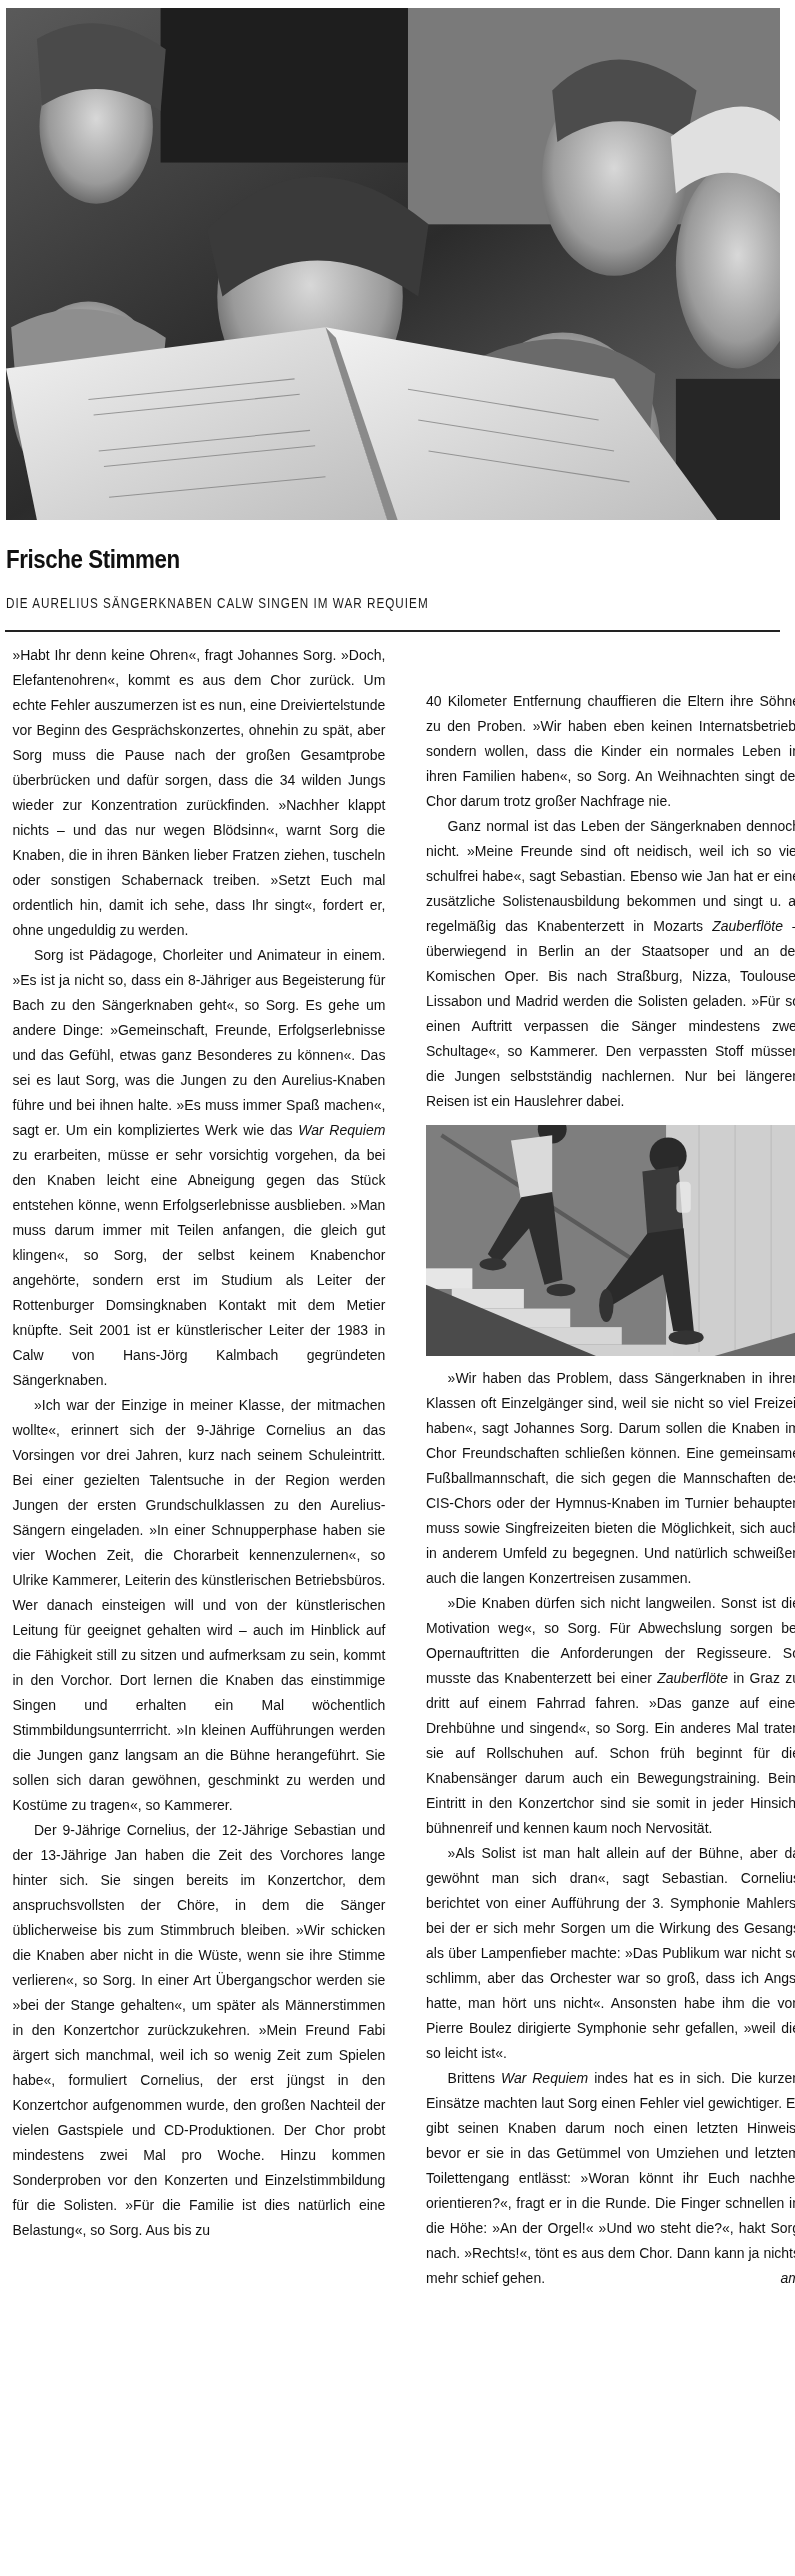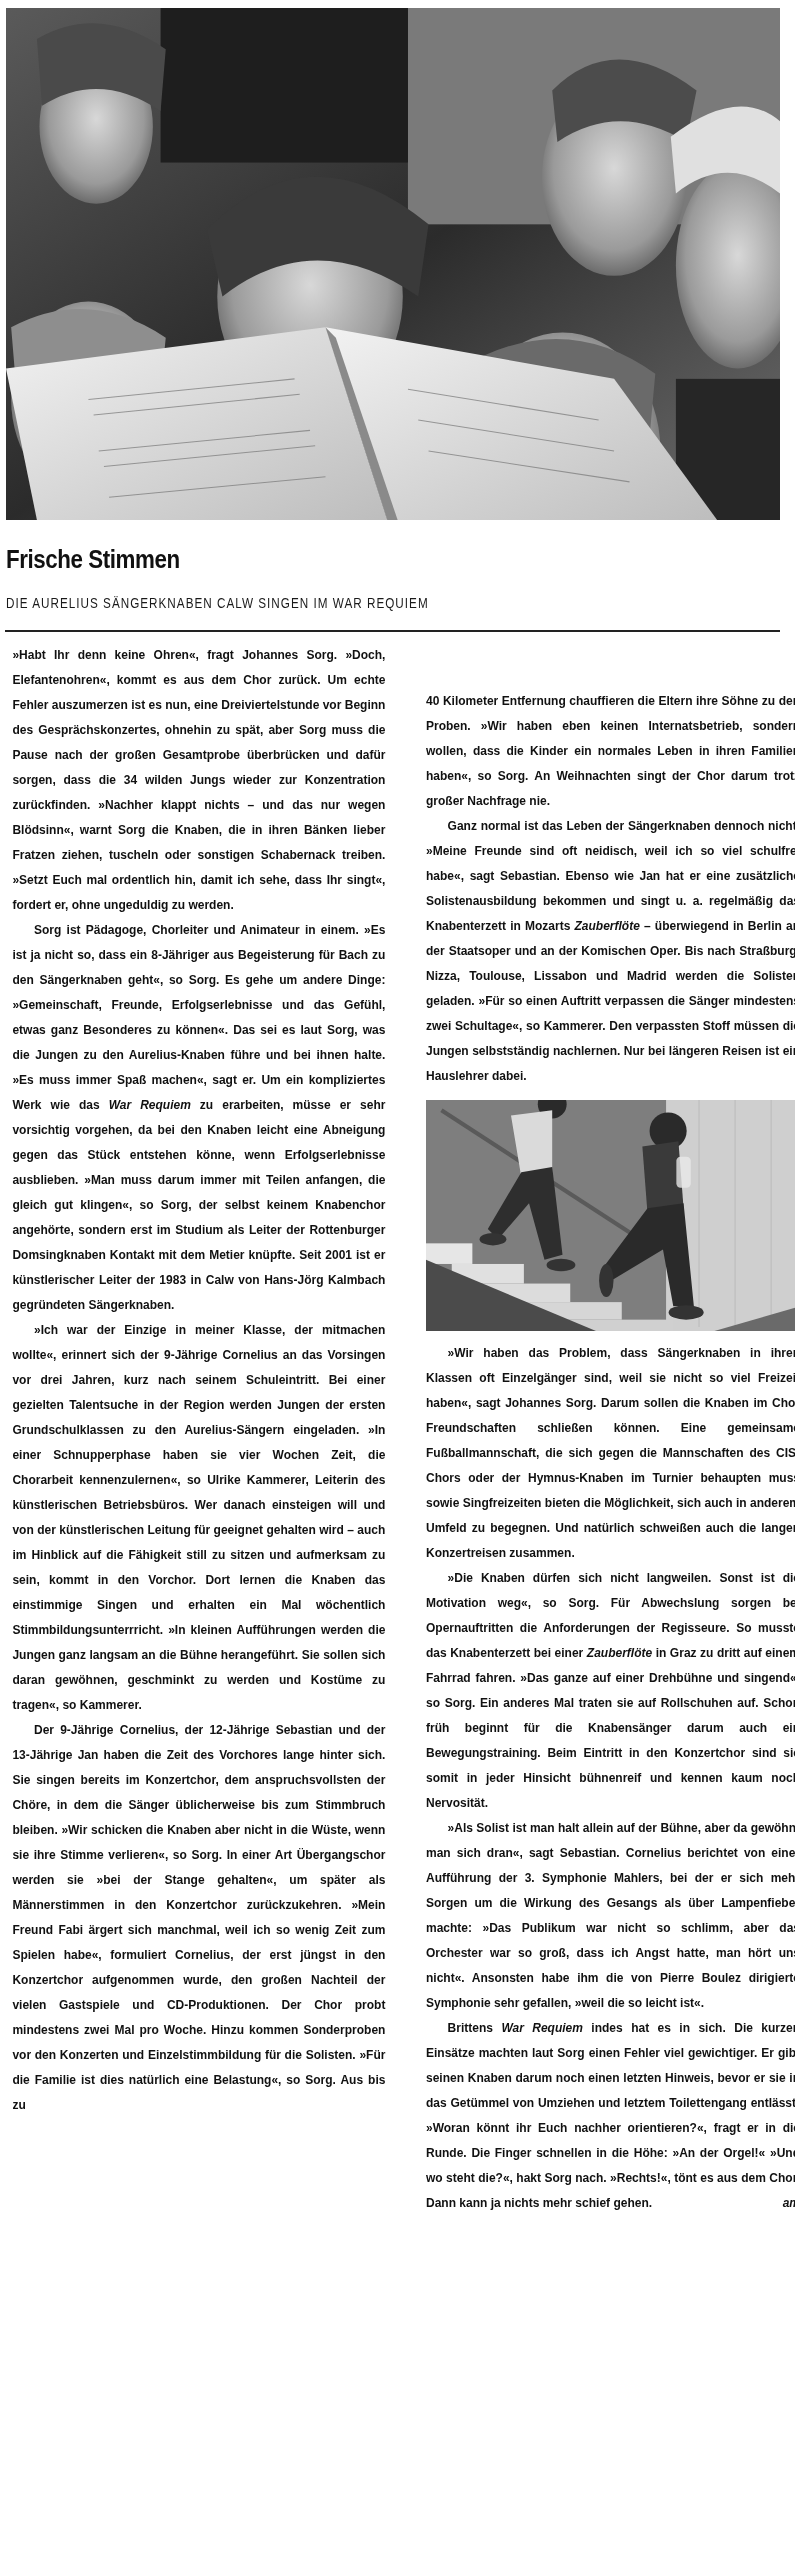--- a/index.html
+++ b/index.html
@@ -45,26 +45,25 @@
   .rule {
     position: absolute;
     left: 5.2px; top: 630px;
     width: 775px; height: 1.5px;
     background: #222;
   }
   .col {
     position: absolute;
     top: 643px;
     font-family: "Liberation Sans", sans-serif;
-    font-size: 12px;
+    font-size: 14px;
     line-height: 25px;
     text-align: justify;
     hyphens: manual;
     color: #111;
-    font-weight: bold;
   }
   .col-left { left: 12.4px; width: 373px; }
   .col-right { left: 426px; width: 374px; margin-top: 46px; }
   .col p { text-indent: 0; }
   .col p.indent { text-indent: 21.6px; }
   .col em { font-style: italic; }
   .photo2 {
     width: 374px; height: 231px;
     margin: 11.3px 0 9.3px 0;
     position: relative;

